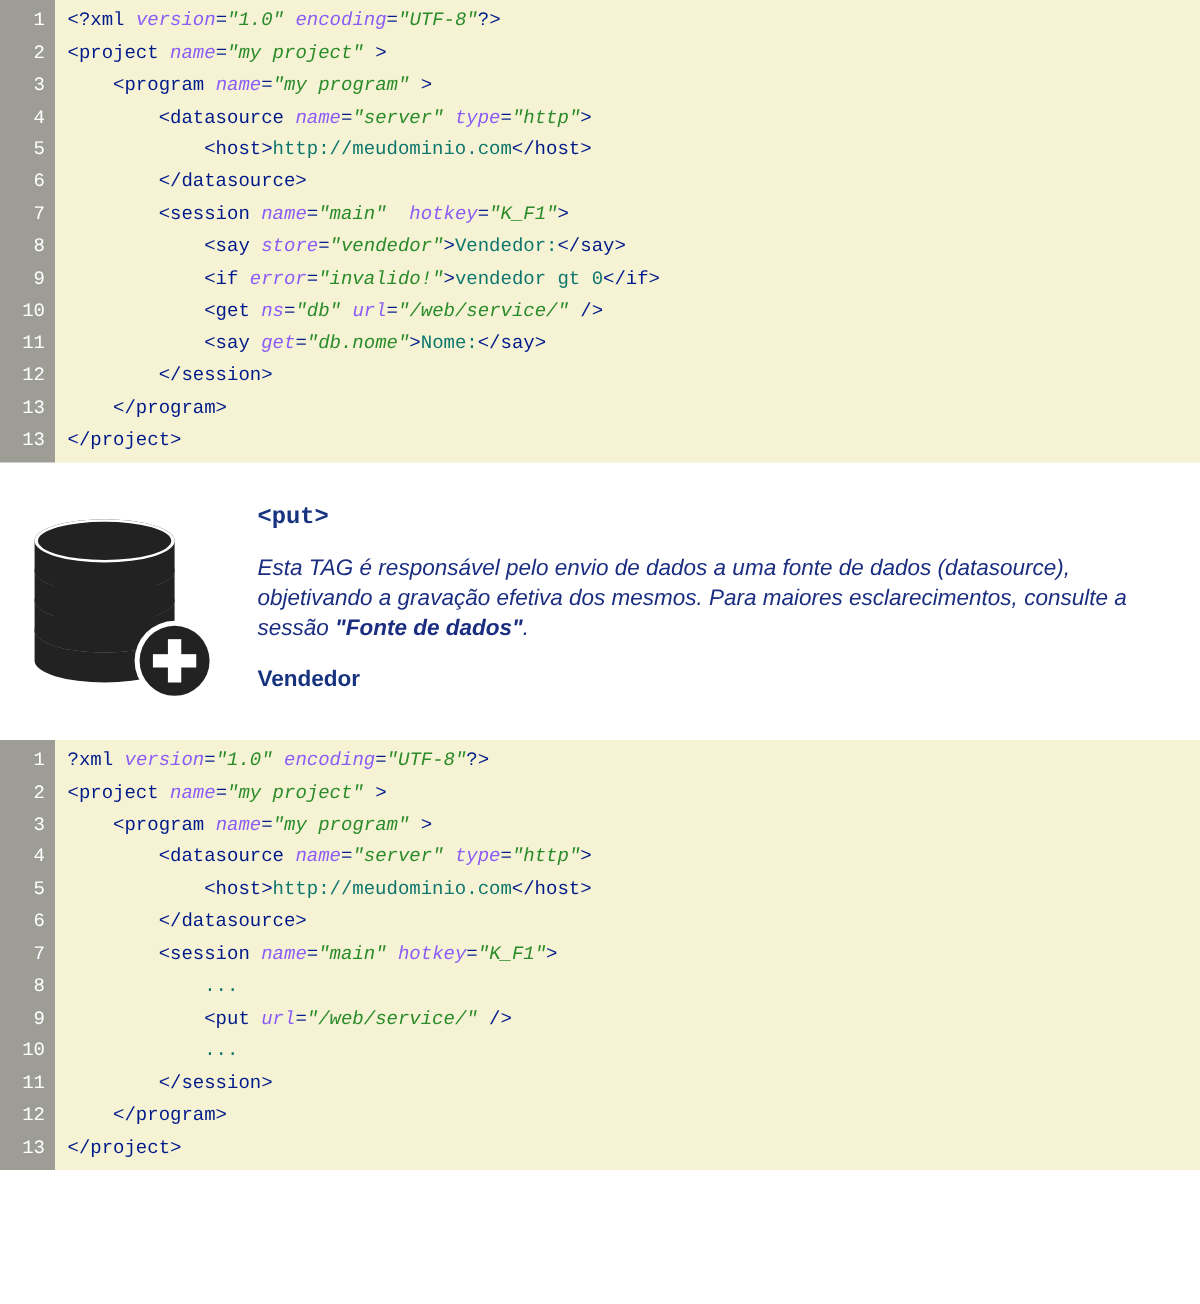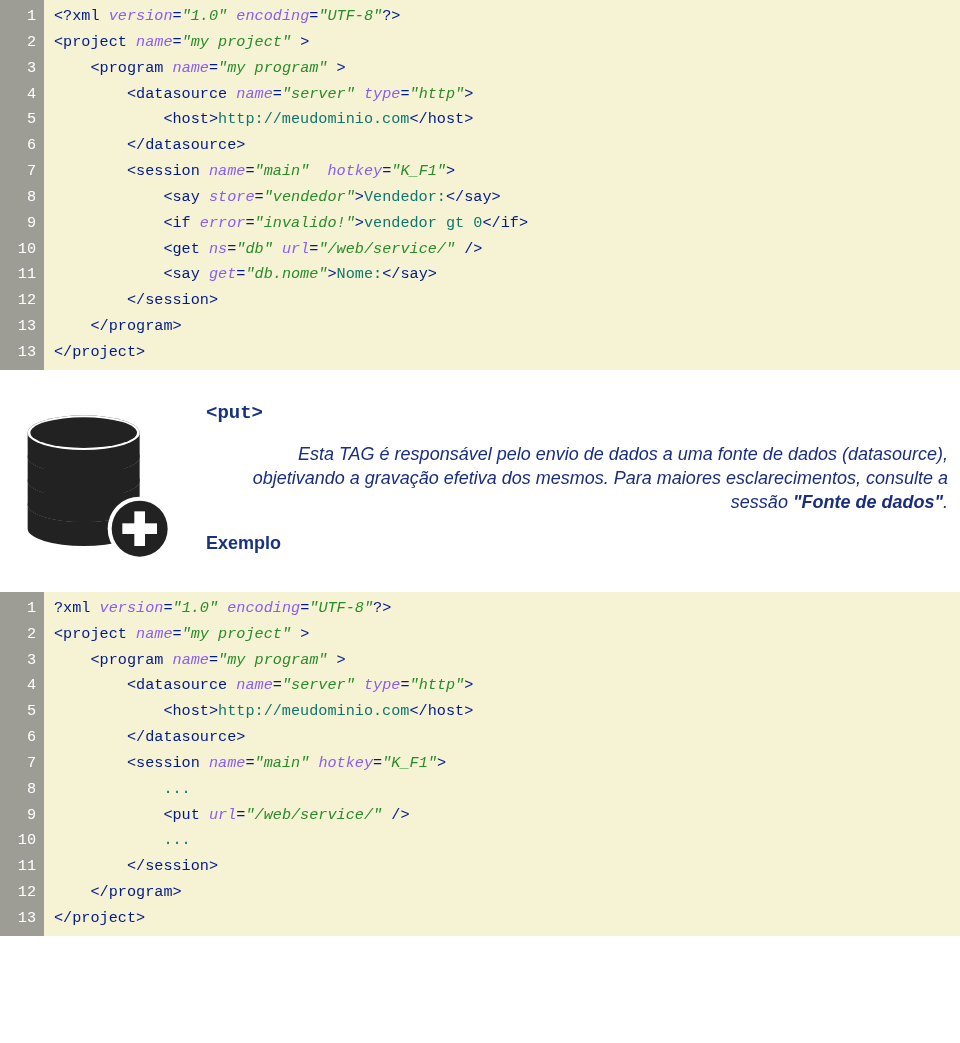--- a/index.html
+++ b/index.html
@@ -62,21 +62,20 @@
     color: #17337f;
     font-size: 19px;
     margin-bottom: 18px;
   }
   .desc {
     font-style: italic;
     color: #1a2d80;
     font-size: 18px;
     line-height: 1.35;
     margin-bottom: 18px;
-    text-align: right;
   }
   .desc .bold-i { font-weight: bold; font-style: italic; }
   .example-label {
     font-weight: bold;
     color: #17337f;
     font-size: 18px;
   }
   svg.db-icon { width: 160px; height: 160px; }
 </style>
 </head>
@@ -119,21 +118,21 @@
       <circle cx="92" cy="92" r="21" fill="#222"></circle>
       <rect x="88" y="79" width="8" height="26" fill="#fff"></rect>
       <rect x="79" y="88" width="26" height="8" fill="#fff"></rect>
     </svg>
   </div>
   <div class="text-col">
     <div class="tag-title">&lt;put&gt;</div>
     <div class="desc">
       <span>Esta TAG é responsável pelo envio de dados a uma fonte de dados (datasource), objetivando a gravação efetiva dos mesmos. Para maiores esclarecimentos, consulte a sessão </span><span class="bold-i">"Fonte de dados"</span><span>.</span>
     </div>
-    <div class="example-label">Exemplo</div>
+    <div class="example-label">Vendedor</div>
   </div>
 </div>
 
 <div class="code-block">
   <div class="gutter" id="gutter2">
       <div>1</div>
       <div>2</div>
       <div>3</div>
       <div>4</div>
       <div>5</div>

